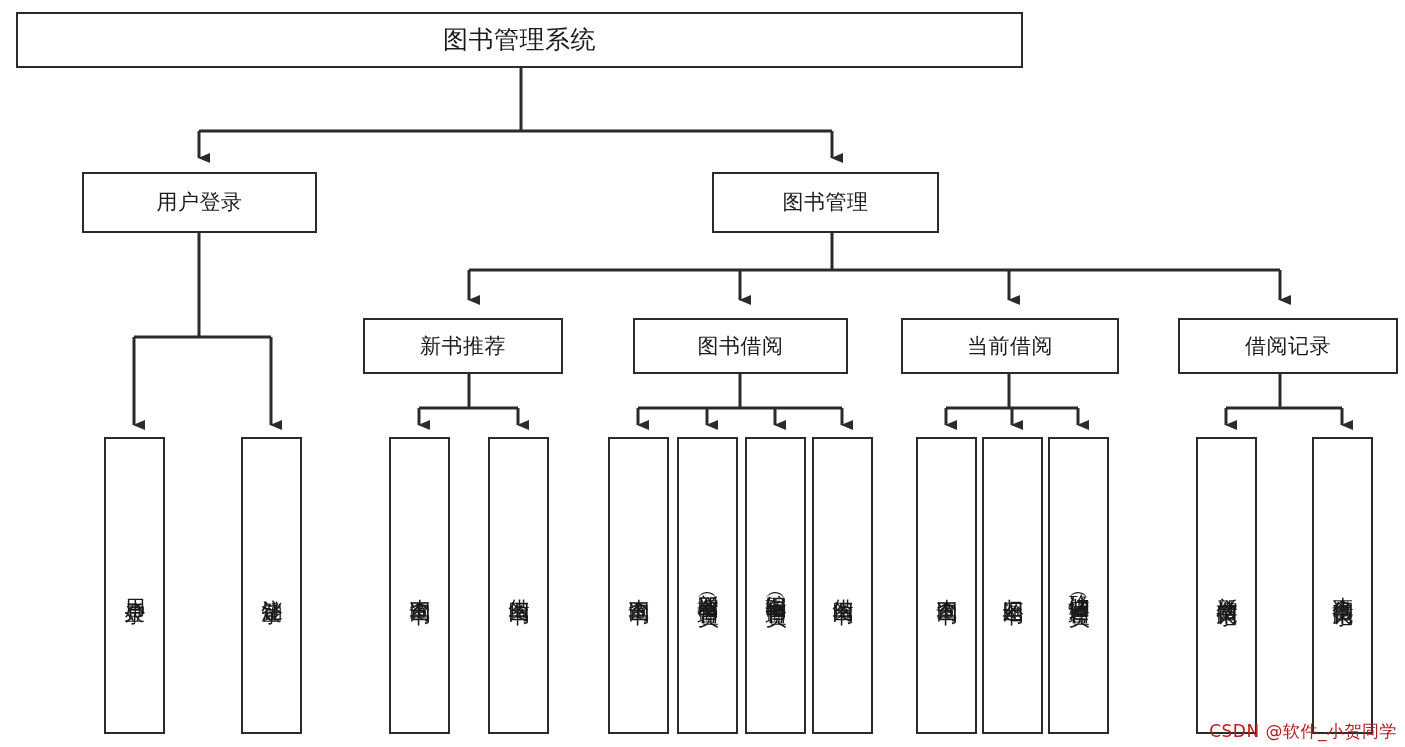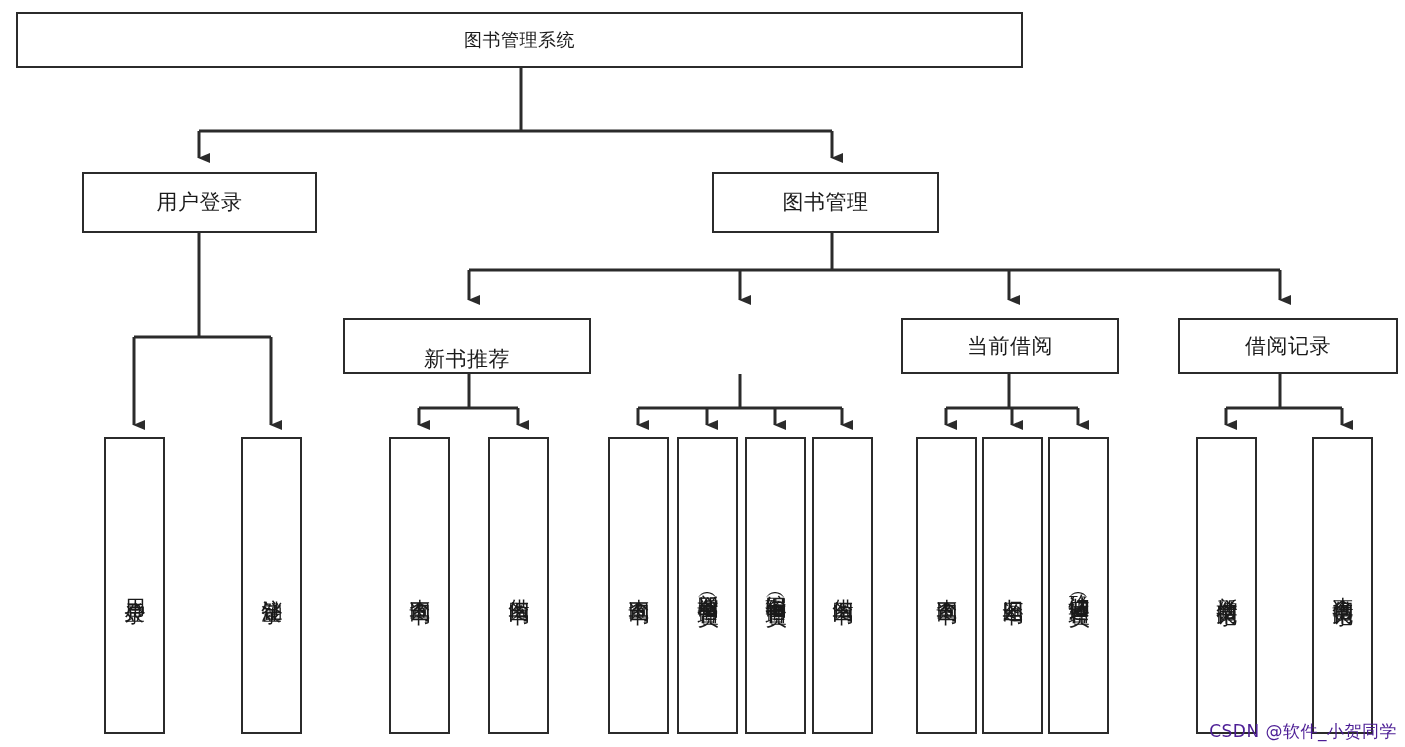--- a/index.html
+++ b/index.html
@@ -51,28 +51,28 @@
     font-size: 21px;
   }
   .node-box.v .node-label {
     font-size: 21px;
     writing-mode: vertical-rl;
     text-orientation: upright;
     letter-spacing: 2px;
     line-height: 1.1;
   }
   #root-node .node-label {
-    font-size: 18px;
+    font-size: 25px;
   }
   #watermark {
     position: absolute;
     right: 8px;
     bottom: 4px;
     font-size: 17px;
-    color: #4c1d95;
+    color: #b91c1c;
     white-space: nowrap;
     letter-spacing: 0.5px;
     pointer-events: none;
   }
 </style>
 </head>
 <body>
 
 <div id="diagram-root">
 
@@ -131,24 +131,27 @@
   </div>
 
   <div class="node-box h" style="left:82px; top:172px; width:235px; height:61px;">
     <span class="node-label">用户登录</span>
   </div>
 
   <div class="node-box h" style="left:712px; top:172px; width:227px; height:61px;">
     <span class="node-label">图书管理</span>
   </div>
 
-  <div class="node-box h" style="left:343px; top:318px; width:248px; height:56px;align-items:flex-end;">
+  <div class="node-box h" style="left:363px; top:318px; width:200px; height:56px;">
     <span class="node-label">新书推荐</span>
   </div>
 
+  <div class="node-box h" style="left:633px; top:318px; width:215px; height:56px;">
+    <span class="node-label">图书借阅</span>
+  </div>
 
   <div class="node-box h" style="left:901px; top:318px; width:218px; height:56px;justify-content:center;">
     <span class="node-label">当前借阅</span>
   </div>
 
   <div class="node-box h" style="left:1170px; top:318px; width:220px; height:56px;margin-left:8px;">
     <span class="node-label">借阅记录</span>
   </div>
 
   <div class="node-box v" style="left:104px; top:437px; width:61px; height:297px;">

